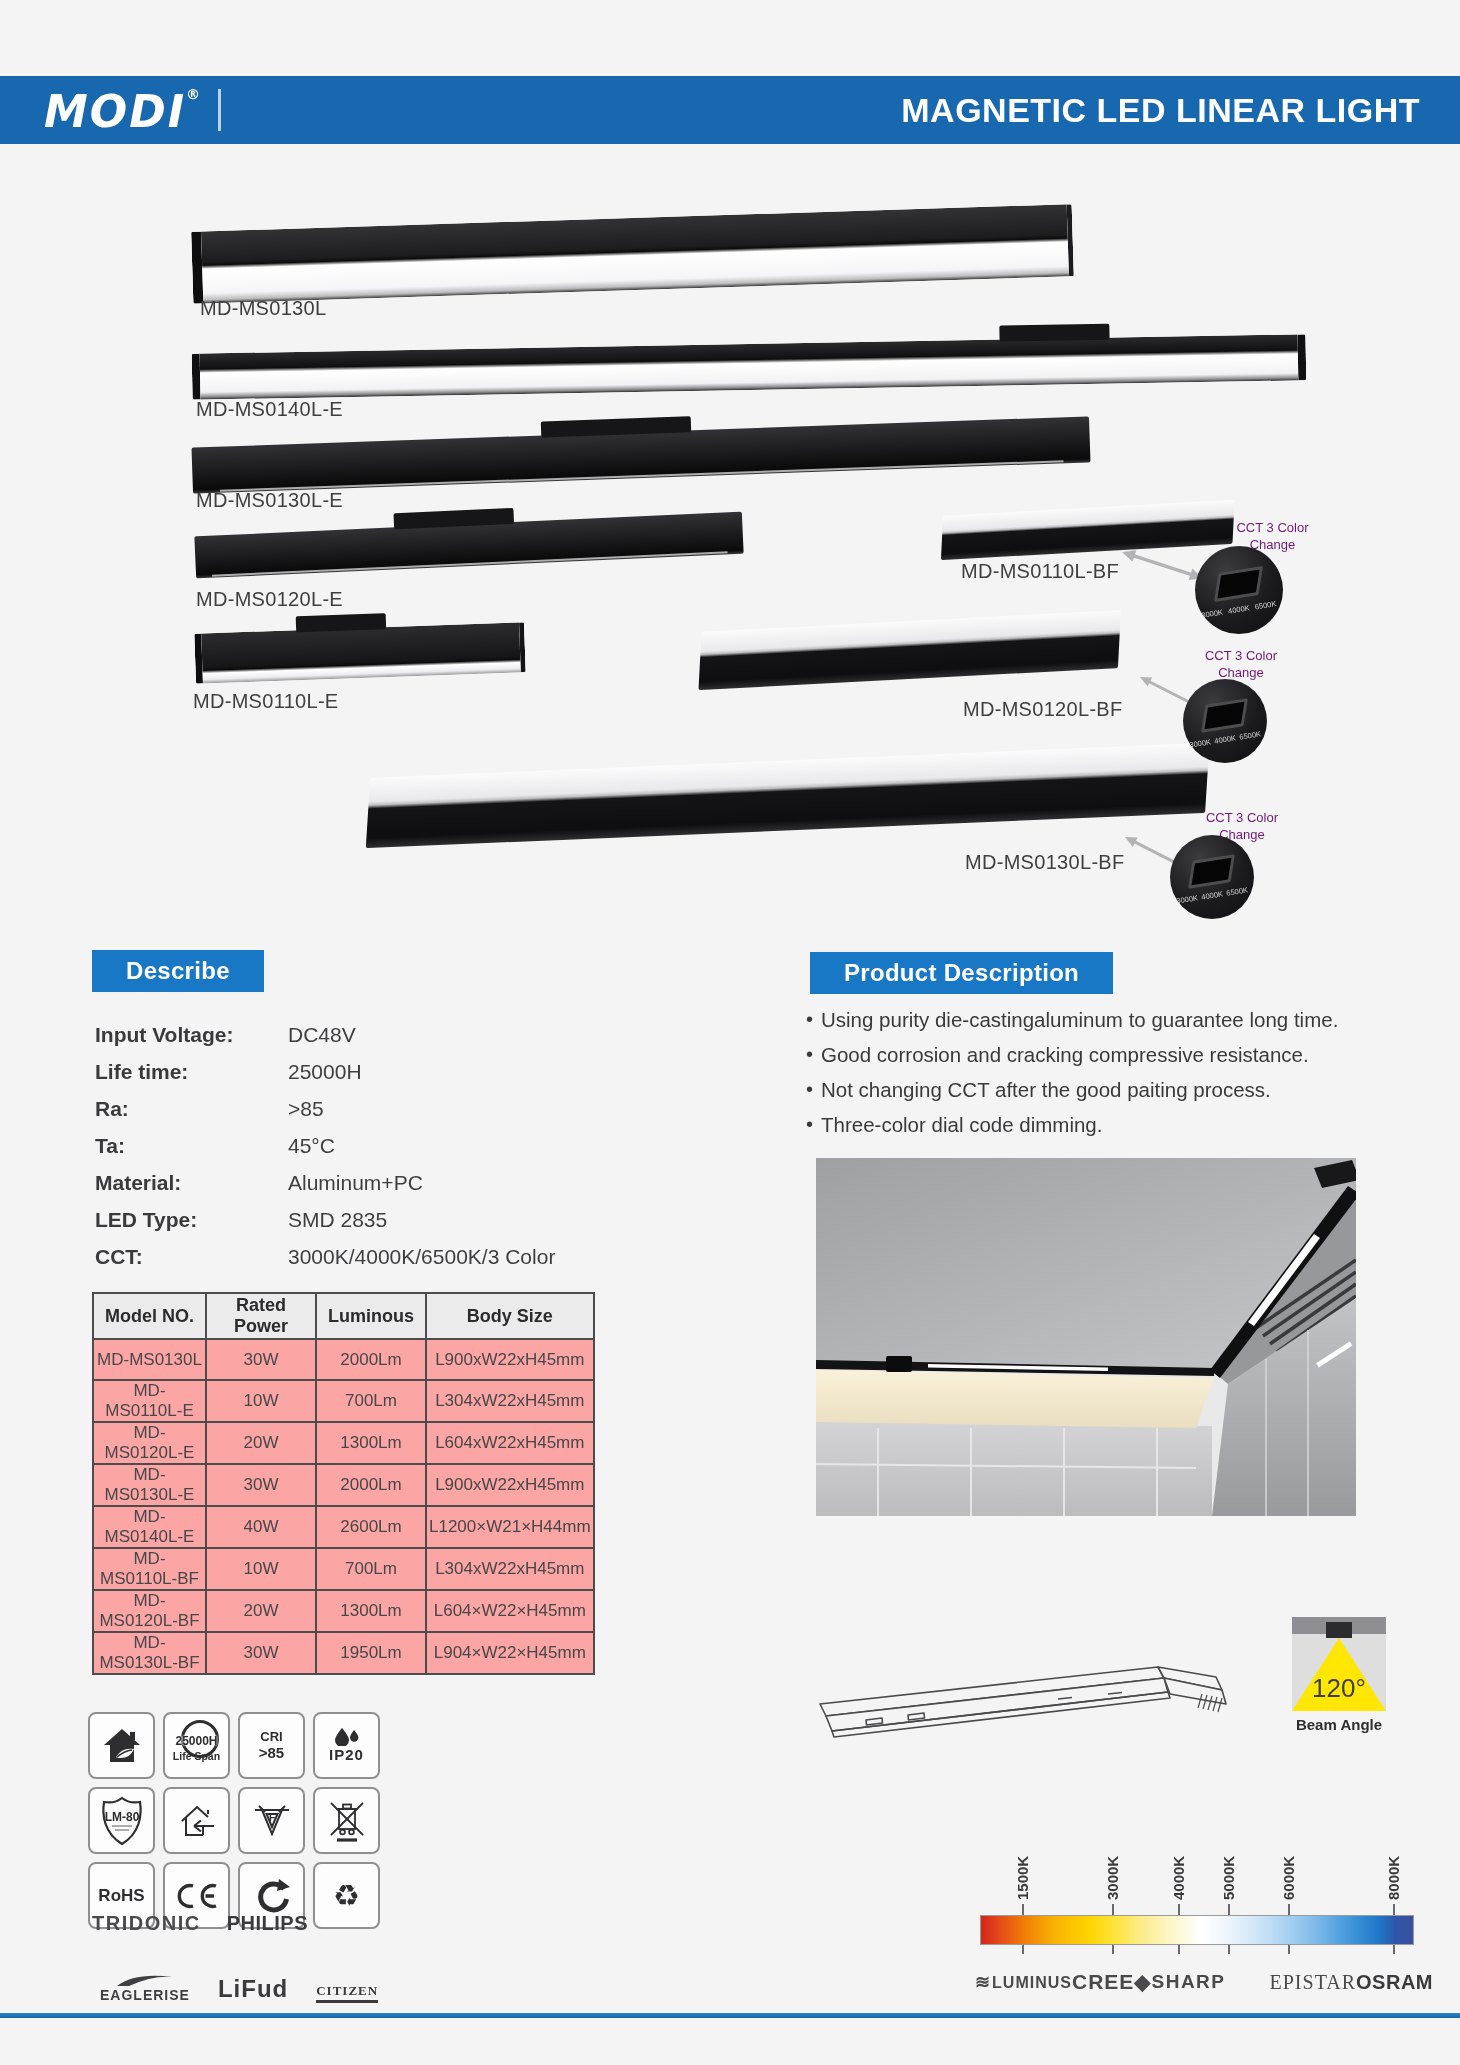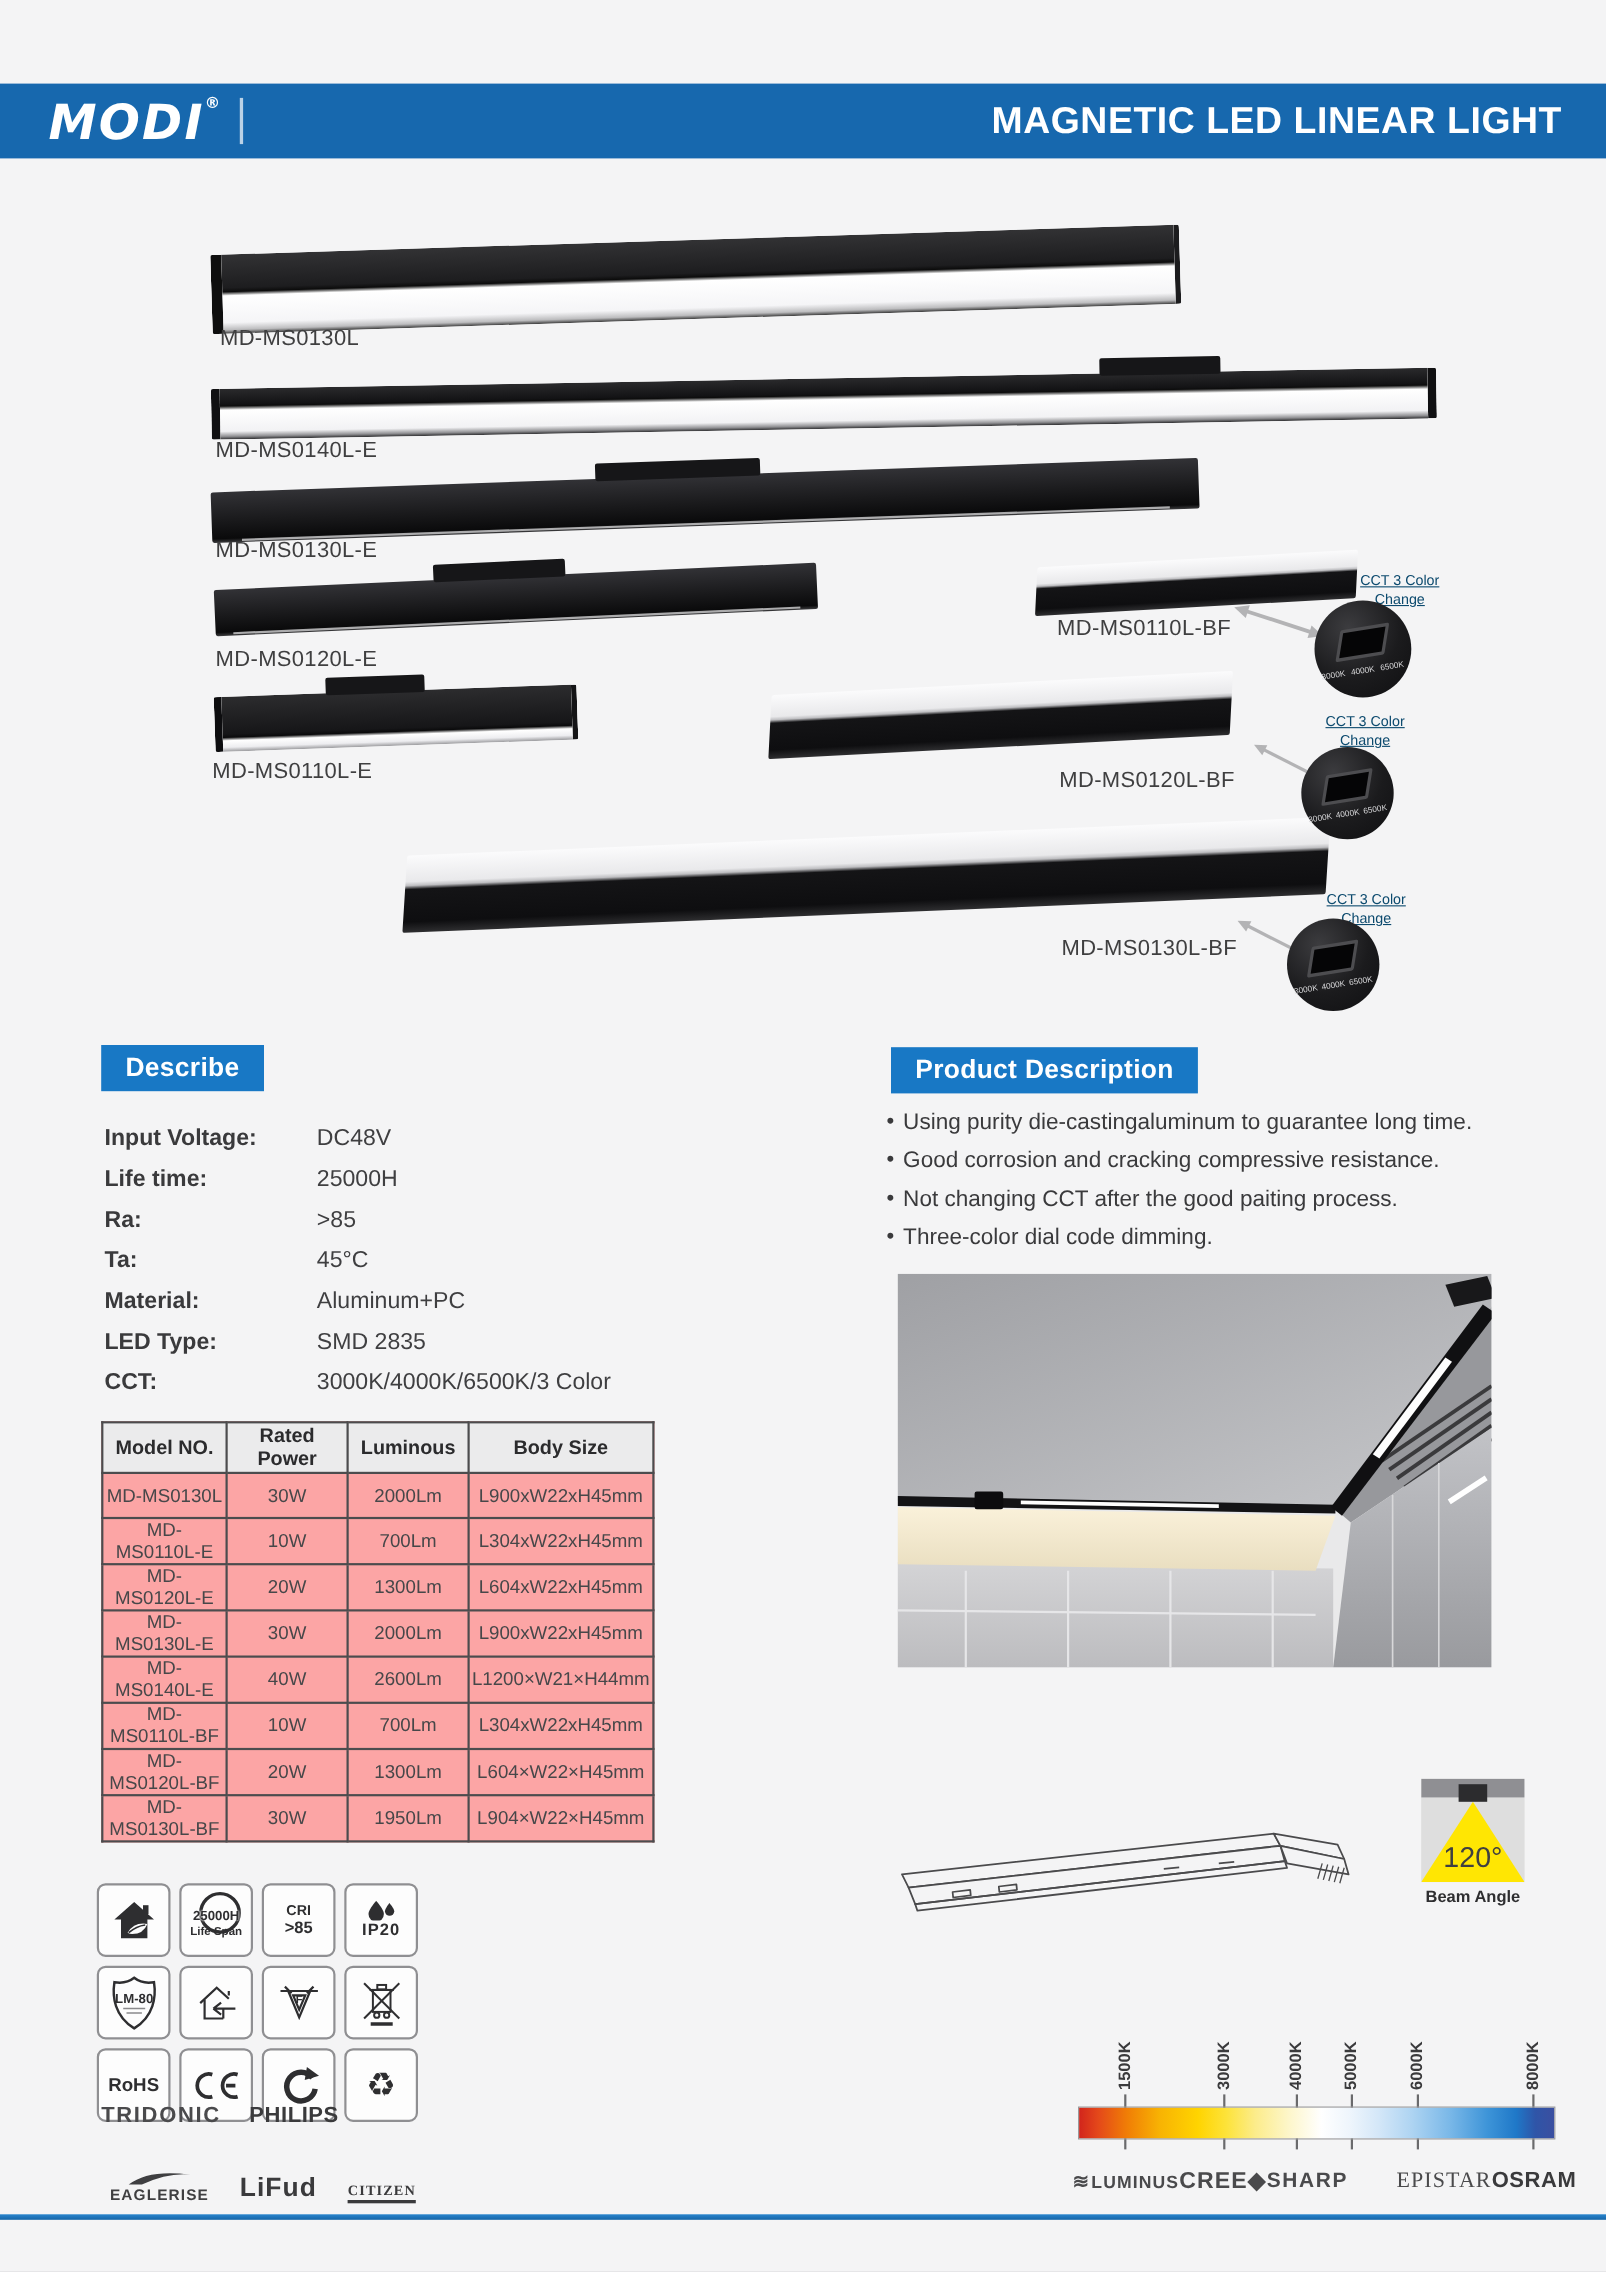--- a/index.html
+++ b/index.html
@@ -32,32 +32,32 @@
             #ededf0 92%,#9a9a9d 100%);border-left:7px solid #0d0d0f;border-right:5px solid #141416;}
   .bar-bf{background:linear-gradient(180deg,#fbfbfc 0%,#e9e9eb 34%,#bfbfc2 39%,#141416 44%,
             #0e0e10 86%,#2e2e30 100%);transform-origin:left center;}
   .mount{position:absolute;top:-14px;height:16px;background:#161618;border-radius:2px;}
   .prod-label{position:absolute;font-size:20px;color:#3f3f40;letter-spacing:.3px;}
 
   
   .cct-text{position:absolute;font-size:13px;color:#55555
 
 7;text-align:center;line-height:1.3;}
-  .cct-text{color:#0c4a6e;text-decoration:underline;}
+  .cct-text{color:#701a75;}
   .cct-circle{position:absolute;border-radius:50%;
       background:radial-gradient(circle at 35% 28%,#3c3c3f 0%,#1b1b1d 55%,#0f0f11 100%);}
   .dial{position:absolute;left:24%;top:27%;width:44%;height:25%;border:3px solid #4d4d50;
         background:#050506;border-radius:2px;transform:rotate(-9deg) skewX(-18deg);}
   .dial-labels{position:absolute;left:7%;right:7%;bottom:23%;display:flex;
         justify-content:space-between;color:#d6d6d8;font-size:7.5px;transform:rotate(-9deg);}
   .cct-arrow{position:absolute;transform-origin:left center;}
 
   
   .chip{position:absolute;background:#1878c5;color:#fff;font-size:24px;font-weight:bold;
-        padding:7px 22px;letter-spacing:.3px;}
+        padding:7px 34px;letter-spacing:.3px;}
 
   
   .specs{position:absolute;left:95px;top:1016px;width:560px;}
   .spec-row{display:flex;height:37px;align-items:center;}
   .spec-label{width:193px;font-size:21px;font-weight:bold;color:#3a3a3c;}
   .spec-value{font-size:21px;color:#3f3f41;}
 
   
   .bullets{position:absolute;left:806px;top:1002px;width:628px;}
   .bullet{font-size:20.5px;color:#3a3a3c;height:35px;display:flex;align-items:center;}

